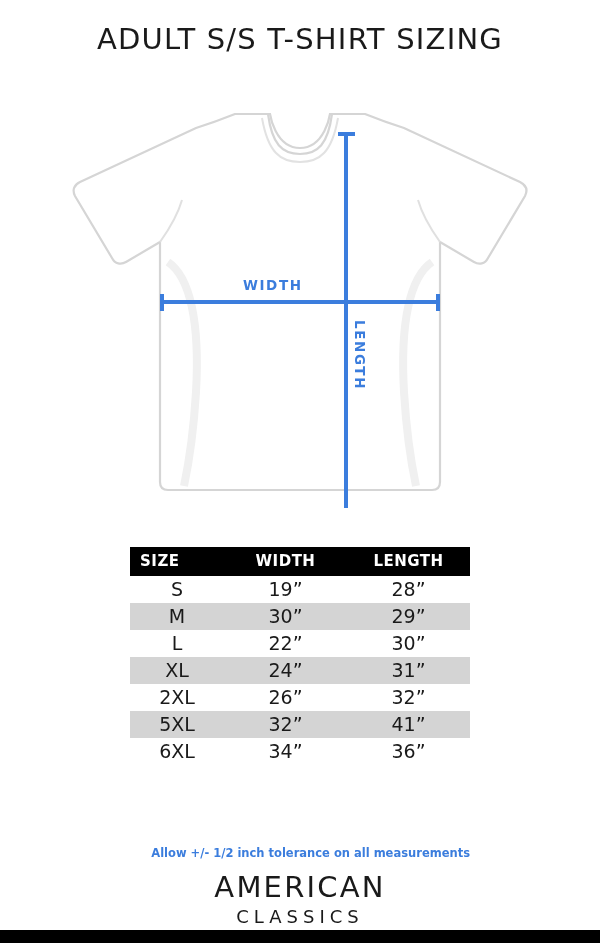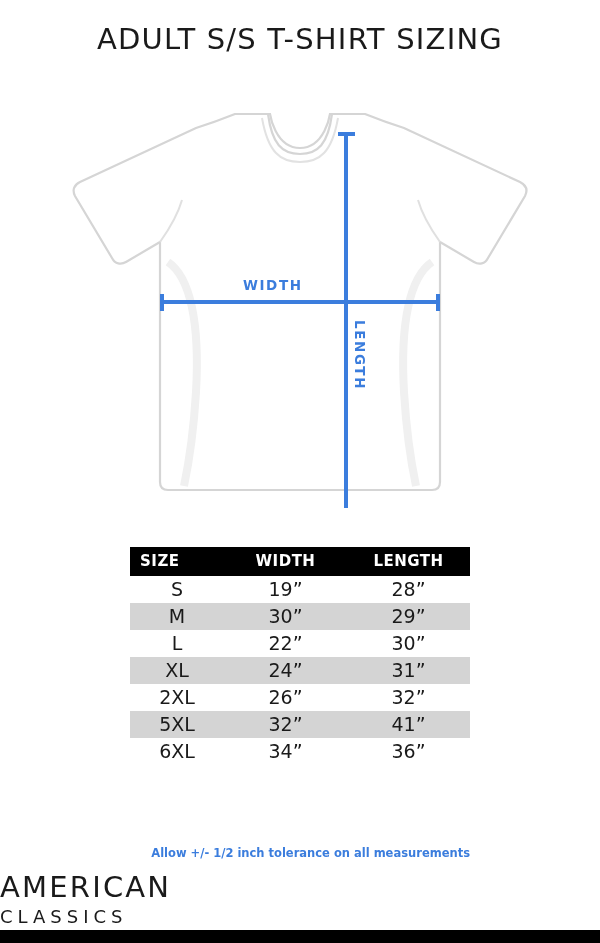--- a/index.html
+++ b/index.html
@@ -120,20 +120,21 @@
     color: #3b7ddd;
     font-family: "DejaVu Sans", sans-serif;
   }
 
   
   .brand {
     position: absolute;
     left: 0;
     top: 870px;
     width: 600px;
+    text-align: center;
   }
   .brand-main {
     font-size: 29px;
     letter-spacing: 2.2px;
     color: #1a1a1a;
     font-family: "DejaVu Sans", sans-serif;
   }
   .brand-sub {
     font-size: 18px;
     letter-spacing: 5px;

